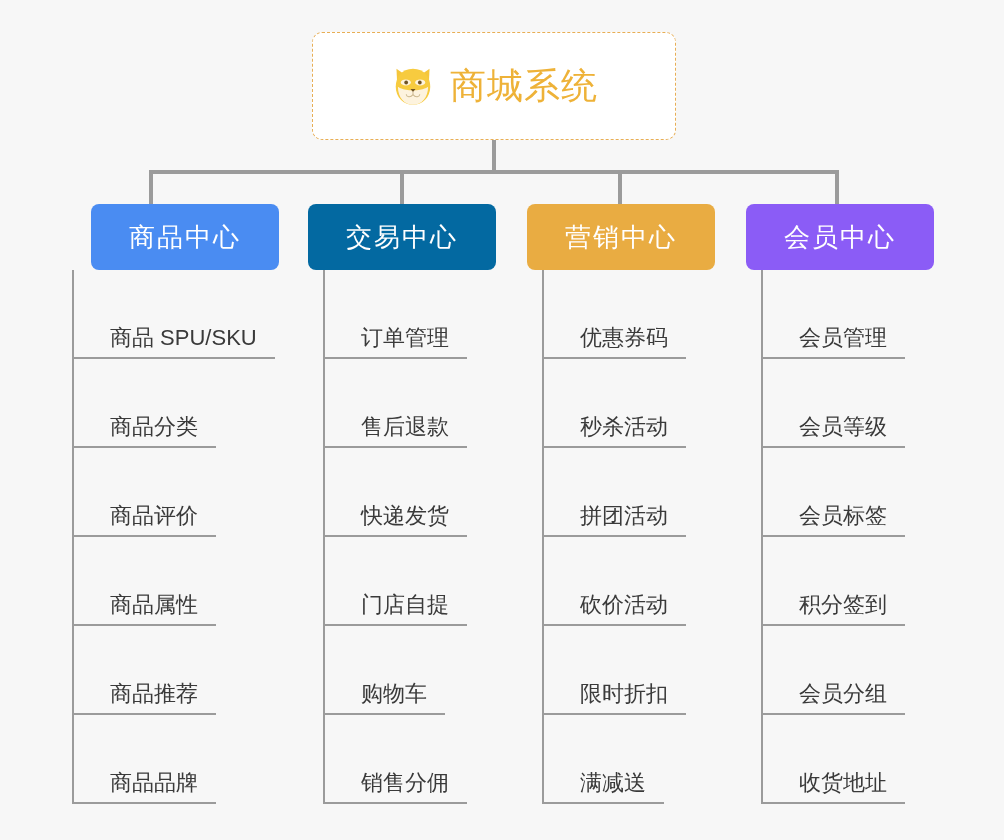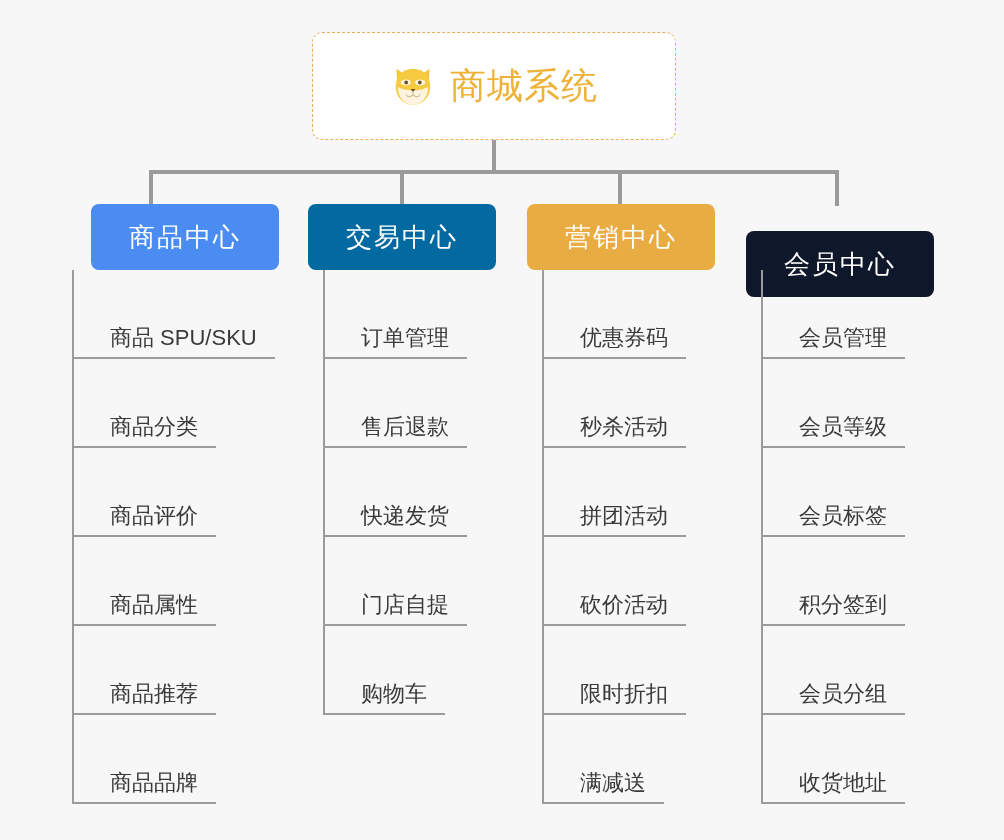--- a/index.html
+++ b/index.html
@@ -189,20 +189,23 @@
         </div>
       <div class="leaf-item">
           <span class="leaf-label">快递发货</span>
         </div>
       <div class="leaf-item">
           <span class="leaf-label">门店自提</span>
         </div>
       <div class="leaf-item">
           <span class="leaf-label">购物车</span>
         </div>
+      <div class="leaf-item">
+          <span class="leaf-label">销售分佣</span>
+        </div>
     </div>
   </div>
 
   <div class="branch" style="left:527px;">
     <div class="branch-header" style="background:#e9ac42;justify-content:center;">
       <span class="branch-header-label">营销中心</span>
     </div>
     <div class="leaf-list">
       <div class="leaf-item">
           <span class="leaf-label">优惠券码</span>
@@ -219,21 +222,21 @@
       <div class="leaf-item">
           <span class="leaf-label">限时折扣</span>
         </div>
       <div class="leaf-item">
           <span class="leaf-label">满减送</span>
         </div>
     </div>
   </div>
 
   <div class="branch" style="left:746px;">
-    <div class="branch-header" style="background:#0f172a;margin-top:27px;">
+    <div class="branch-header" style="background:#8b5cf6;">
       <span class="branch-header-label">会员中心</span>
     </div>
     <div class="leaf-list">
       <div class="leaf-item">
           <span class="leaf-label">会员管理</span>
         </div>
       <div class="leaf-item">
           <span class="leaf-label">会员等级</span>
         </div>
       <div class="leaf-item">

